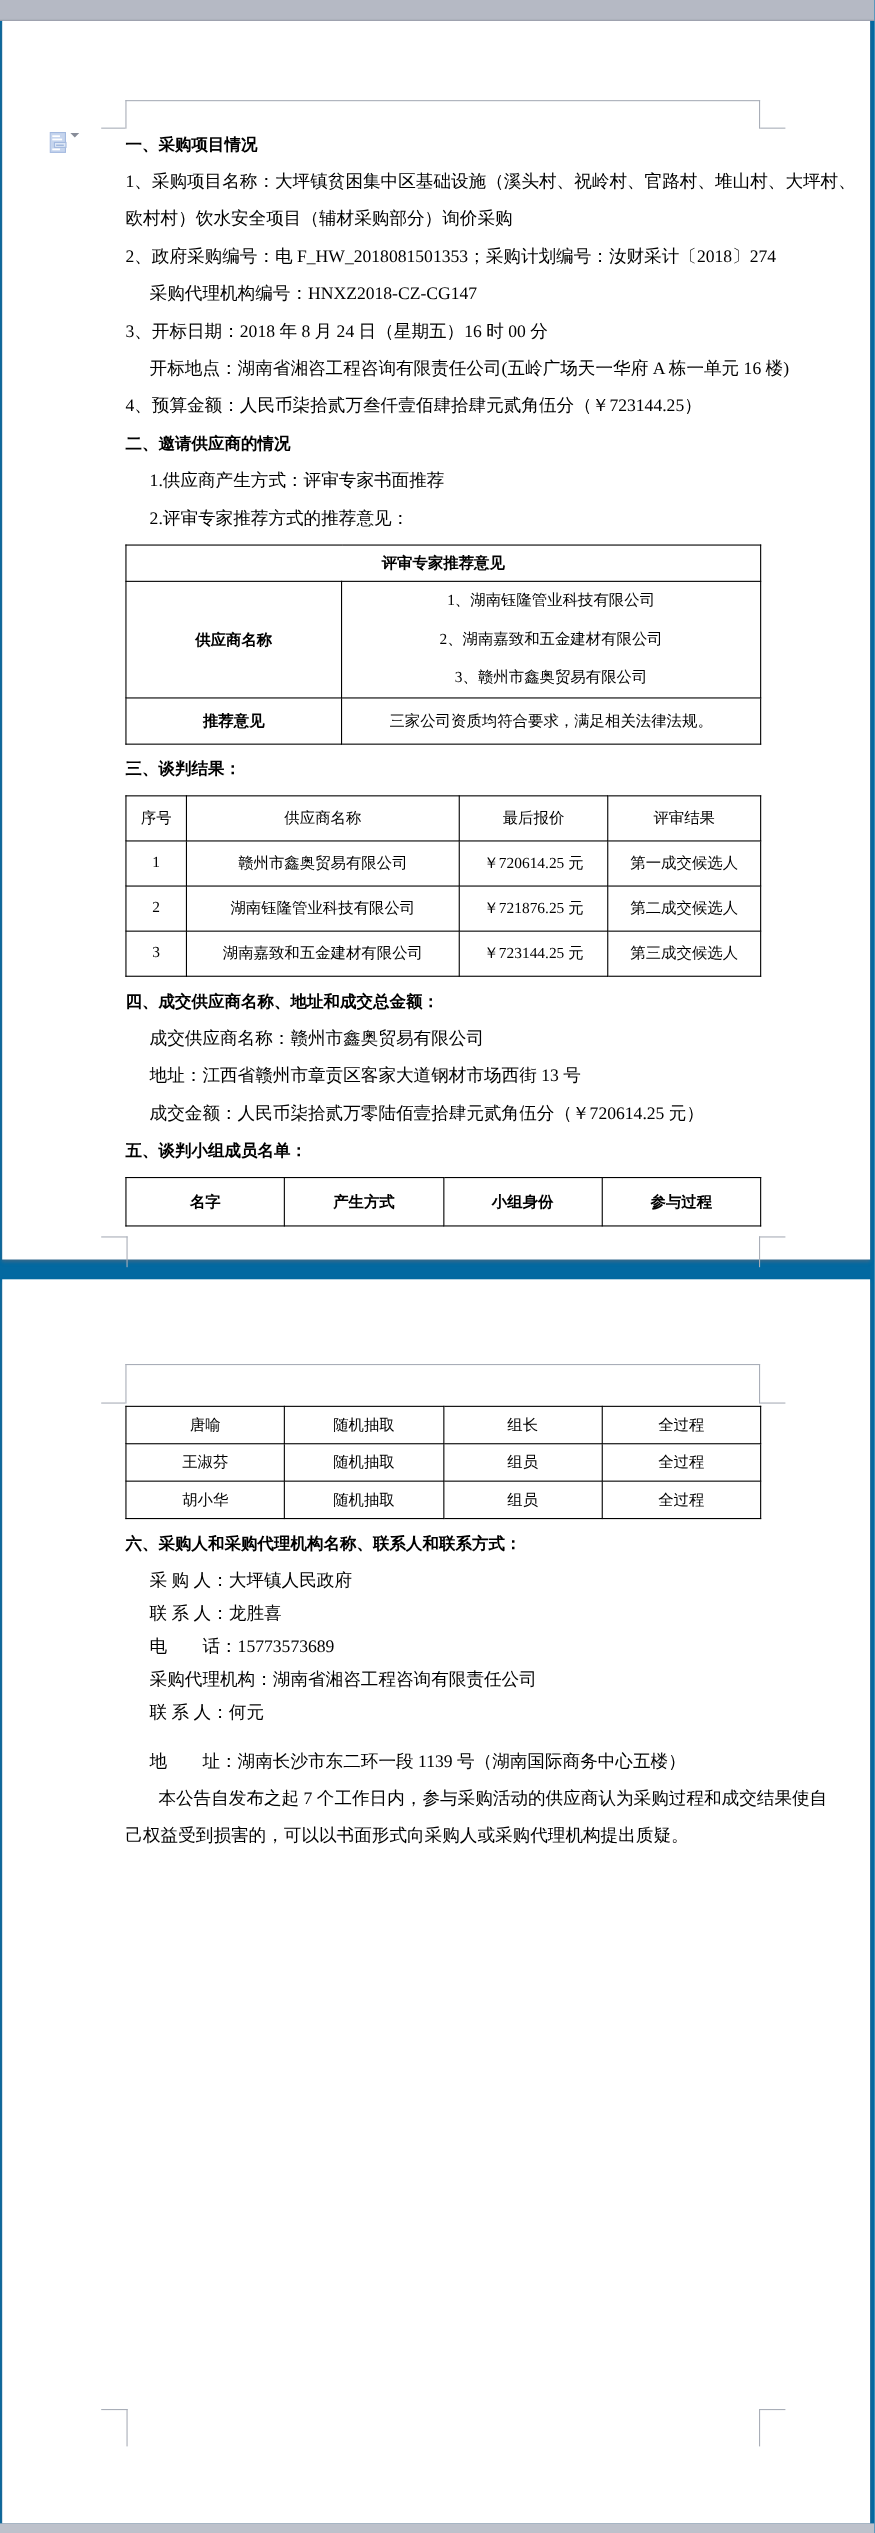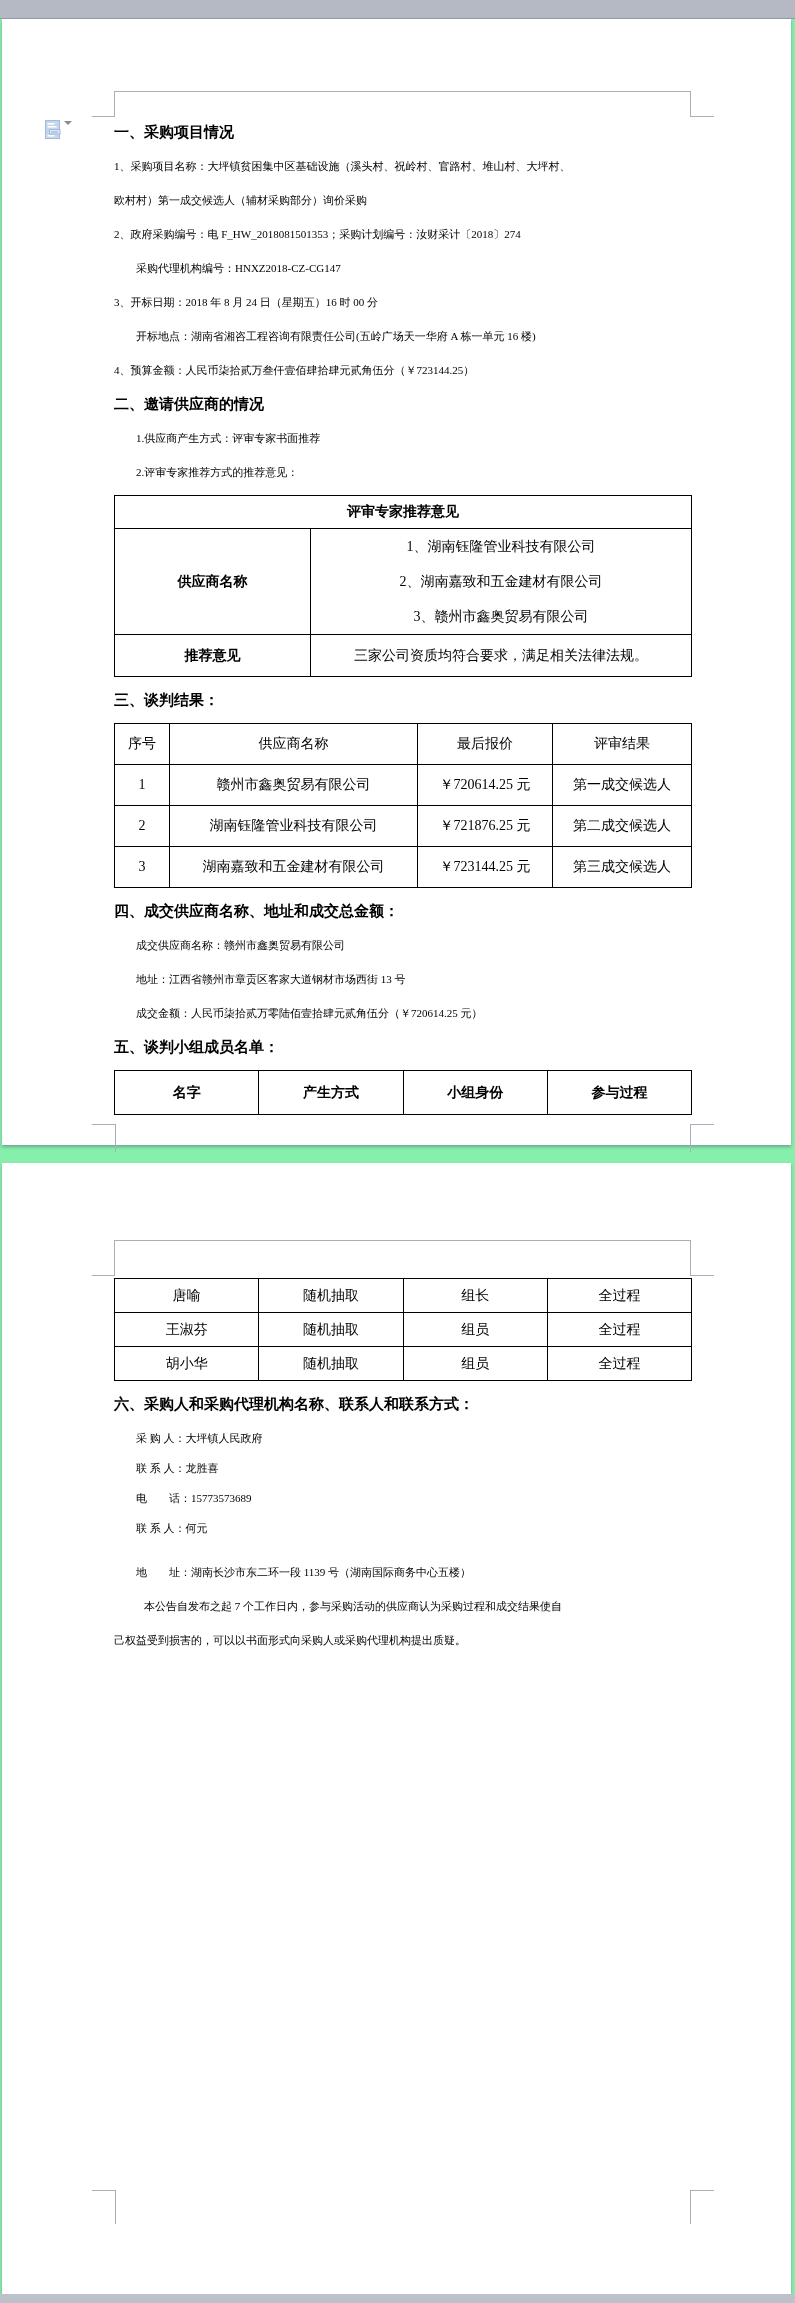--- a/index.html
+++ b/index.html
@@ -1,28 +1,28 @@
 <!DOCTYPE html>
 <html><head>
 <meta charset="utf-8">
 <style>
   html,body{margin:0;padding:0;}
-  .canvas{position:relative;width:795px;height:2303px;background:#86efac;overflow:hidden;
+  .canvas{position:relative;width:795px;height:2303px;background:#0369a1;overflow:hidden;
           font-family:"Liberation Serif","DejaVu Serif",serif;color:#000;}
   .top-strip{position:absolute;left:0;top:0;width:795px;height:18px;background:#b5b9c4;border-bottom:1px solid #969aa7;}
   .bottom-strip{position:absolute;left:0;top:2294px;width:795px;height:9px;background:#bdc1cb;}
   .page{position:absolute;left:2px;width:789px;background:#ffffff;box-shadow:0 2px 3px rgba(100,105,120,.55);}
   #page1{top:19px;height:1126px;}
   #page2{top:1163px;height:1131px;}
   .mark{position:absolute;background:#a9aeb8;}
   
   .content{position:absolute;left:112px;top:102px;width:578px;}
   #c2.content{top:115px;}
   .h{font-family:"Liberation Sans","DejaVu Sans",sans-serif;font-weight:bold;font-size:15px;line-height:22px;margin:0 0 12px 0;}
-  .p{font-size:11px;line-height:22px;margin:0 0 12px 0;white-space:nowrap;}
+  .p{font-size:16px;line-height:22px;margin:0 0 12px 0;white-space:nowrap;}
   .tight{margin-bottom:8px;}
   .ind1{padding-left:22px;}
   .ind2{text-indent:30px;}
   .spacer{height:14px;}
   table.tbl{border-collapse:collapse;width:100%;table-layout:fixed;margin:0 0 12px 0;}
   table.tbl td{border:1px solid #000;text-align:center;vertical-align:middle;font-size:14px;padding:0 2px;overflow:hidden;}
   td.b{font-family:Liberation Serif, serif;font-weight:bold;font-size:15px;}
   .t1 col:nth-child(1){width:196px;}
   .t1 tr:nth-child(1){height:33px;}
   .t1 tr:nth-child(2){height:105px;}
@@ -69,21 +69,21 @@
     <div class="mark" style="left:688px;top:72px;width:1px;height:26px;"></div>
     <div class="mark" style="left:90px;top:97px;width:22px;height:1px;"></div>
     <div class="mark" style="left:689px;top:97px;width:23px;height:1px;"></div>
     <div class="mark" style="left:90px;top:1105px;width:24px;height:1px;"></div>
     <div class="mark" style="left:113px;top:1105px;width:1px;height:28px;"></div>
     <div class="mark" style="left:688px;top:1105px;width:24px;height:1px;"></div>
     <div class="mark" style="left:688px;top:1105px;width:1px;height:28px;"></div>
     <div class="content" id="c1">
         <div class="h">一、采购项目情况</div>
         <div class="p">1、采购项目名称：大坪镇贫困集中区基础设施（溪头村、祝岭村、官路村、堆山村、大坪村、</div>
-        <div class="p">欧村村）第一成交候选人（辅材采购部分）询价采购</div>
+        <div class="p">欧村村）饮水安全项目（辅材采购部分）询价采购</div>
         <div class="p">2、政府采购编号：电 F_HW_2018081501353；采购计划编号：汝财采计〔2018〕274</div>
         <div class="p ind1">采购代理机构编号：HNXZ2018-CZ-CG147</div>
         <div class="p">3、开标日期：2018 年 8 月 24 日（星期五）16 时 00 分</div>
         <div class="p ind1">开标地点：湖南省湘咨工程咨询有限责任公司(五岭广场天一华府 A 栋一单元 16 楼)</div>
         <div class="p">4、预算金额：人民币柒拾贰万叁仟壹佰肆拾肆元贰角伍分（￥723144.25）</div>
         <div class="h">二、邀请供应商的情况</div>
         <div class="p ind1">1.供应商产生方式：评审专家书面推荐</div>
         <div class="p ind1">2.评审专家推荐方式的推荐意见：</div>
         <table class="tbl t1">
           <colgroup>
@@ -203,20 +203,21 @@
               <td>随机抽取</td>
               <td>组员</td>
               <td>全过程</td>
             </tr>
           </tbody>
         </table>
         <div class="h">六、采购人和采购代理机构名称、联系人和联系方式：</div>
         <div class="p ind1 tight">采 购 人：大坪镇人民政府</div>
         <div class="p ind1 tight">联 系 人：龙胜喜</div>
         <div class="p ind1 tight">电　　话：15773573689</div>
+        <div class="p ind1 tight">采购代理机构：湖南省湘咨工程咨询有限责任公司</div>
         <div class="p ind1 tight">联 系 人：何元</div>
         <div class="spacer"></div>
         <div class="p ind1">地　　址：湖南长沙市东二环一段 1139 号（湖南国际商务中心五楼）</div>
         <div class="p ind2">本公告自发布之起 7 个工作日内，参与采购活动的供应商认为采购过程和成交结果使自</div>
         <div class="p">己权益受到损害的，可以以书面形式向采购人或采购代理机构提出质疑。</div>
       </div>
   </div>
 
   <div class="bottom-strip"></div>
 </div>

